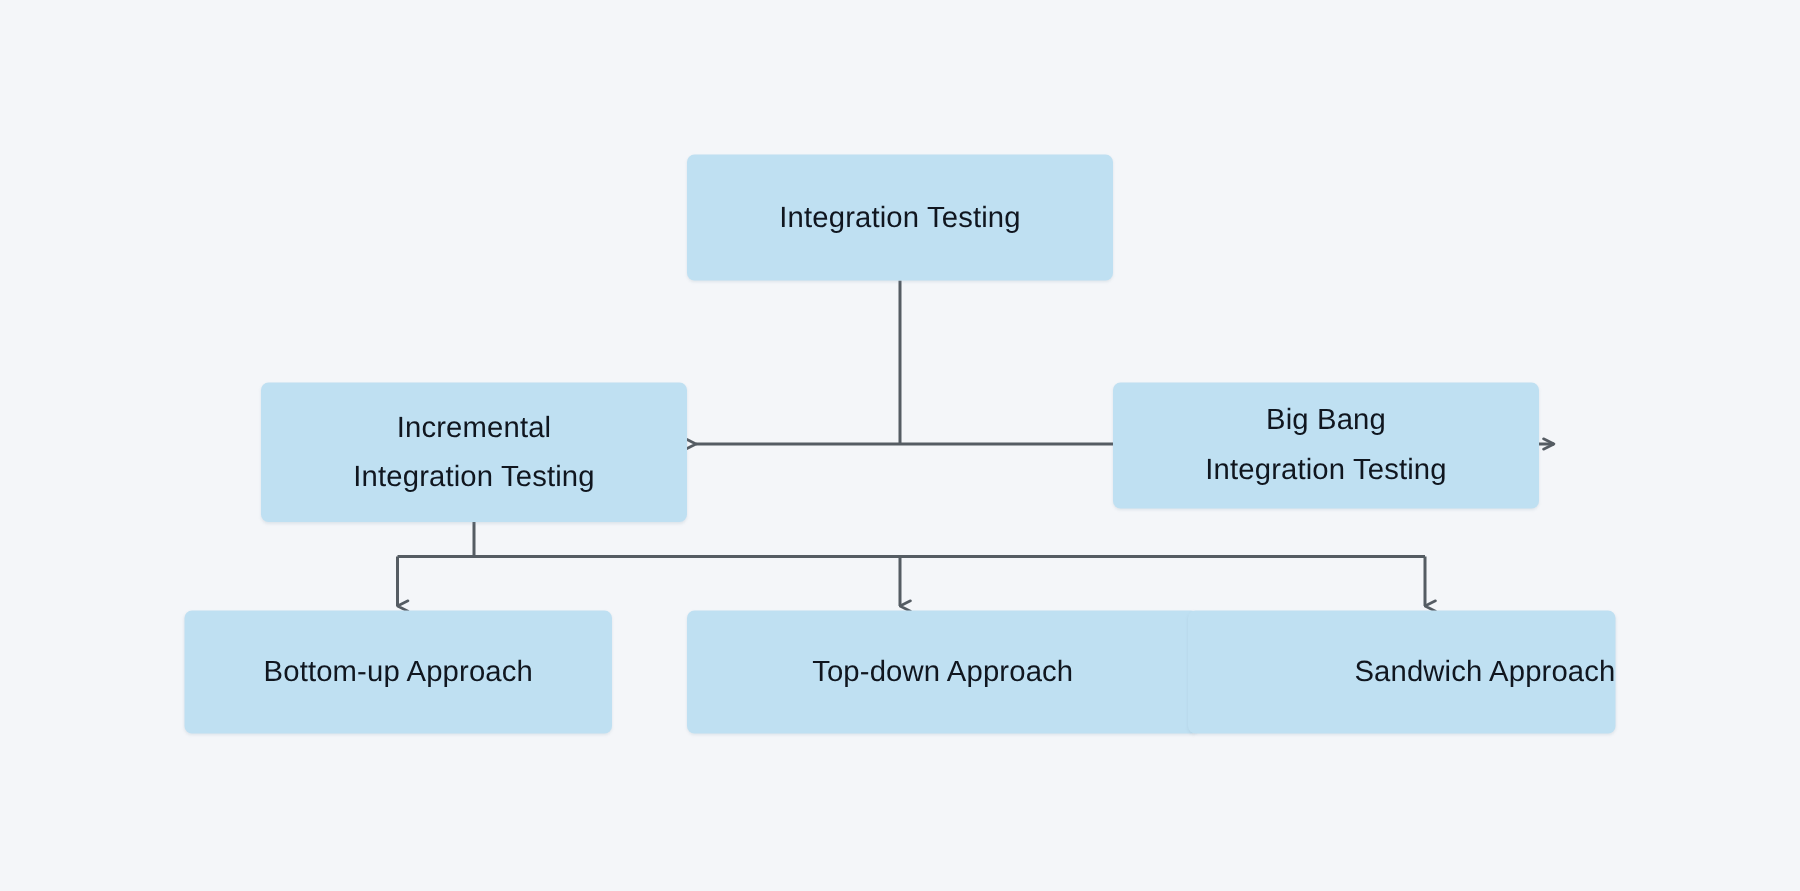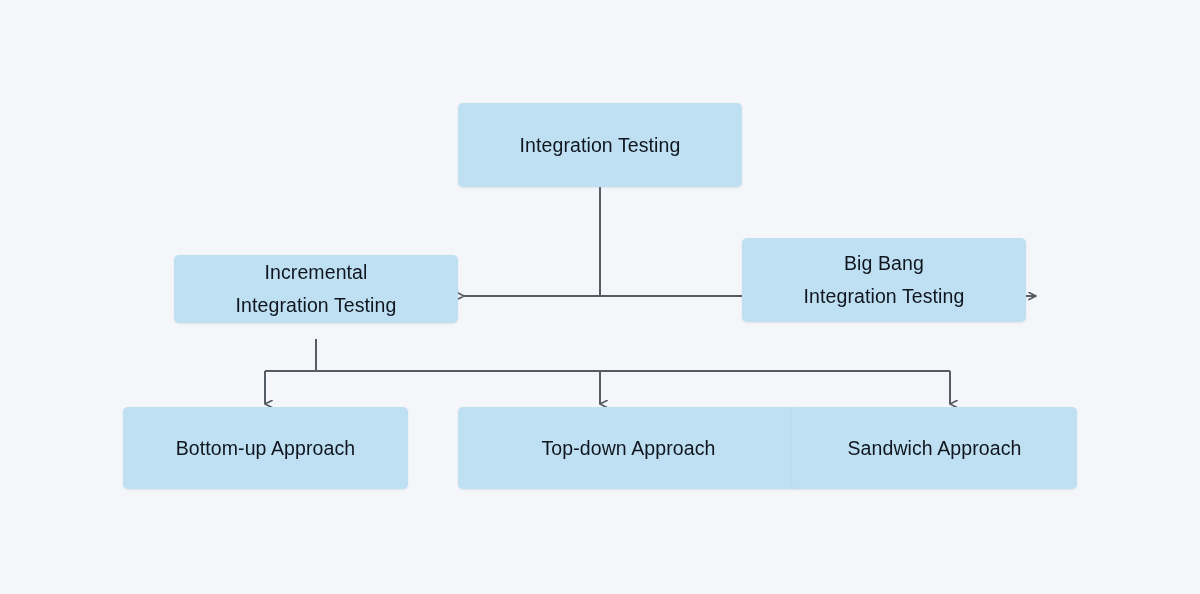--- a/index.html
+++ b/index.html
@@ -56,25 +56,25 @@
     left: 458px;
     top: 103px;
     width: 284px;
     height: 84px;
   }
   
   #node-incremental {
     left: 174px;
     top: 255px;
     width: 284px;
-    height: 68px;
+    height: 93px;
   }
   #node-bigbang {
     left: 742px;
-    top: 238px;
+    top: 255px;
     width: 284px;
     height: 84px;
   }
   
   #node-bottomup {
     left: 123px;
     top: 407px;
     width: 285px;
     height: 82px;
     text-align: center;
@@ -83,20 +83,21 @@
     left: 458px;
     top: 407px;
     width: 341px;
     height: 82px;
   }
   #node-sandwich {
     left: 792px;
     top: 407px;
     width: 285px;
     height: 82px;
+    text-align: right;
   }
 </style>
 </head>
 <body>
 
 <div id="diagram-root">
 
   <svg id="connector-layer" width="1200" height="594" viewBox="0 0 1200 594" xmlns="http://www.w3.org/2000/svg">
     <defs>
       <marker id="arrow-right" markerWidth="9" markerHeight="9" refX="8" refY="4.5" orient="auto" markerUnits="userSpaceOnUse">

